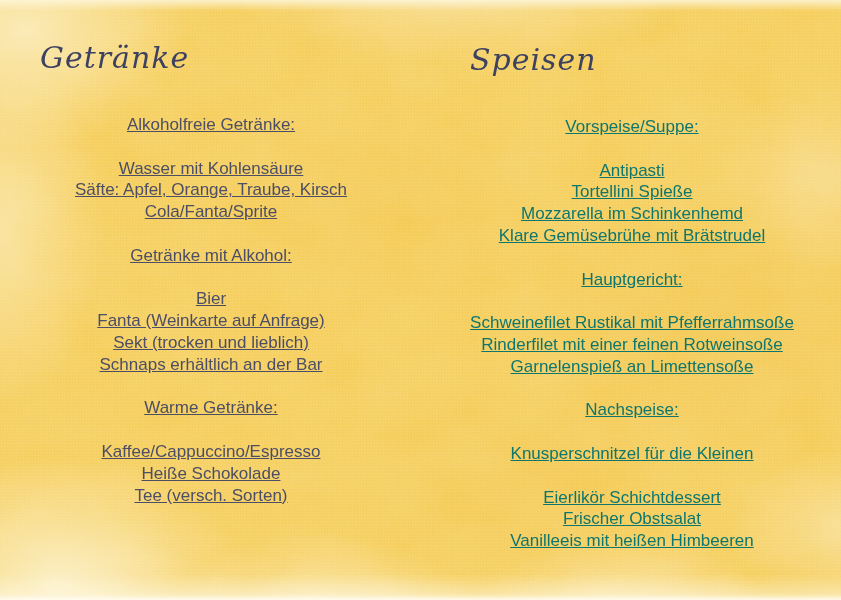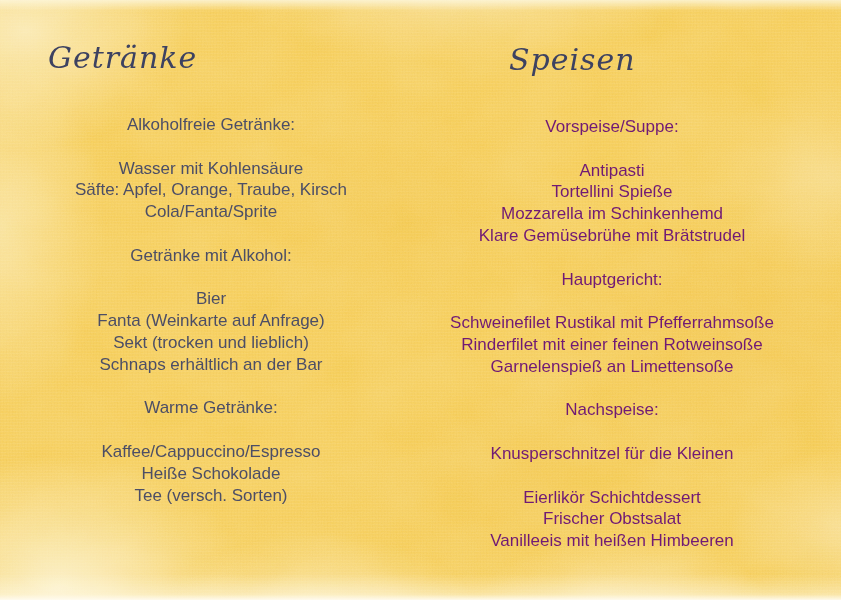--- a/index.html
+++ b/index.html
@@ -46,33 +46,33 @@
     position: absolute;
     z-index: 2;
     margin: 0;
     font-family: "DejaVu Serif", serif;
     font-style: italic;
     font-weight: 400;
     font-size: 30px;
     letter-spacing: 1px;
     color: #3d4261;
   }
-  #drinks-title { left: 48px; top: 40px; }
-  #food-title   { left: 470px; top: 42px; margin-left: 39px; }
+  #drinks-title { left: 40px; top: 40px; }
+  #food-title   { left: 470px; top: 42px; }
   .menu-col {
     position: absolute;
     z-index: 2;
     width: 400px;
     text-align: center;
     font-size: 17px;
     line-height: 21.8px;
   }
   #drinks-col { left: 11px;  top: 114px; color: #4c4e66; }
-  #food-col   { left: 412px; top: 116px; color: #701a75; }
-  .menu-group { margin: 0 0 21.8px 0; }
+  #food-col   { left: 432px; top: 116px; color: #0f766e; }
+  .menu-group { margin: 0 0 21.8px 0; text-decoration: underline; }
   .menu-group:last-child { margin-bottom: 8px; }
   .line { white-space: nowrap; }
 </style>
 </head>
 <body>
 
 <svg class="texture-overlay" width="841" height="600" aria-hidden="true">
   <filter id="blotch" x="0" y="0" width="100%" height="100%">
     <feTurbulence type="fractalNoise" baseFrequency="0.014 0.02" numOctaves="3" seed="4"></feTurbulence>
     <feColorMatrix type="matrix" values="0 0 0 0 1  0 0 0 0 0.95  0 0 0 0 0.8  0 0 0 0.16 0"></feColorMatrix>

